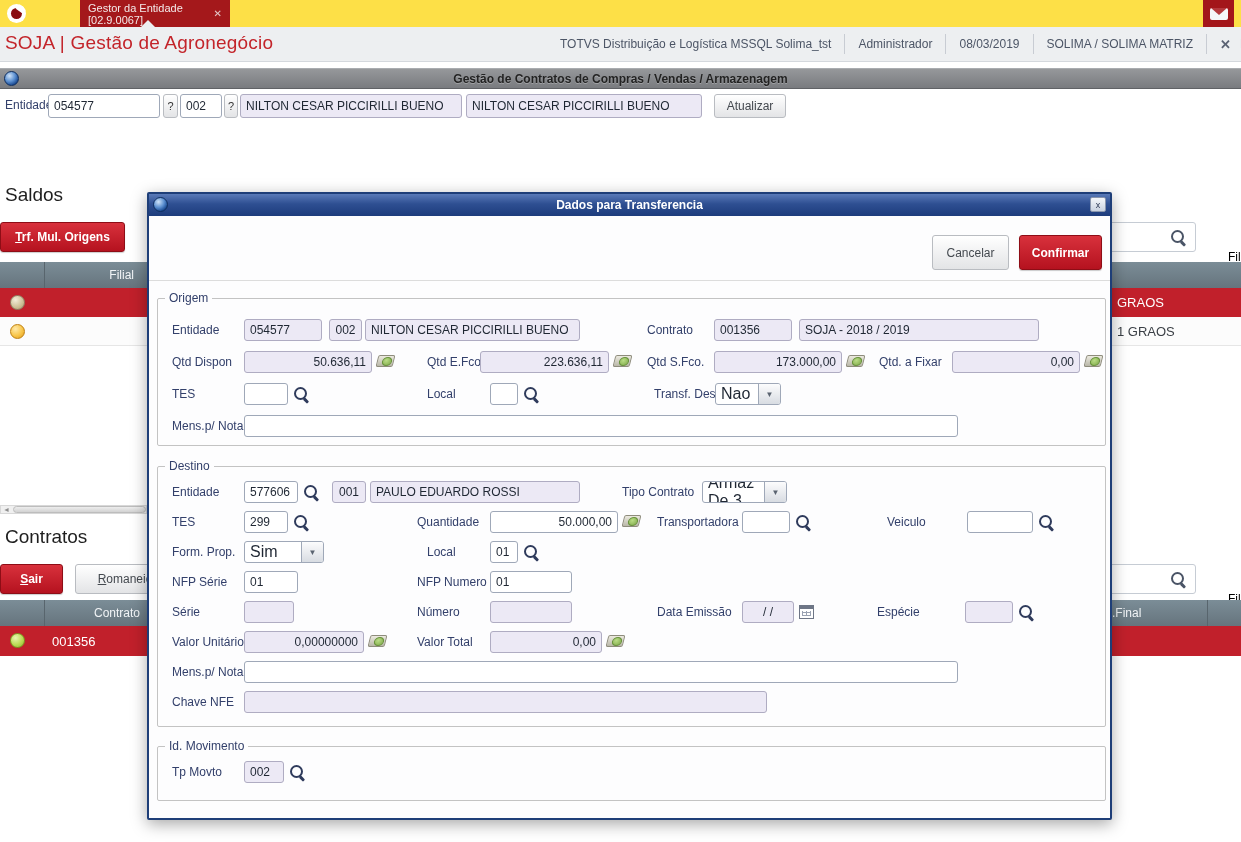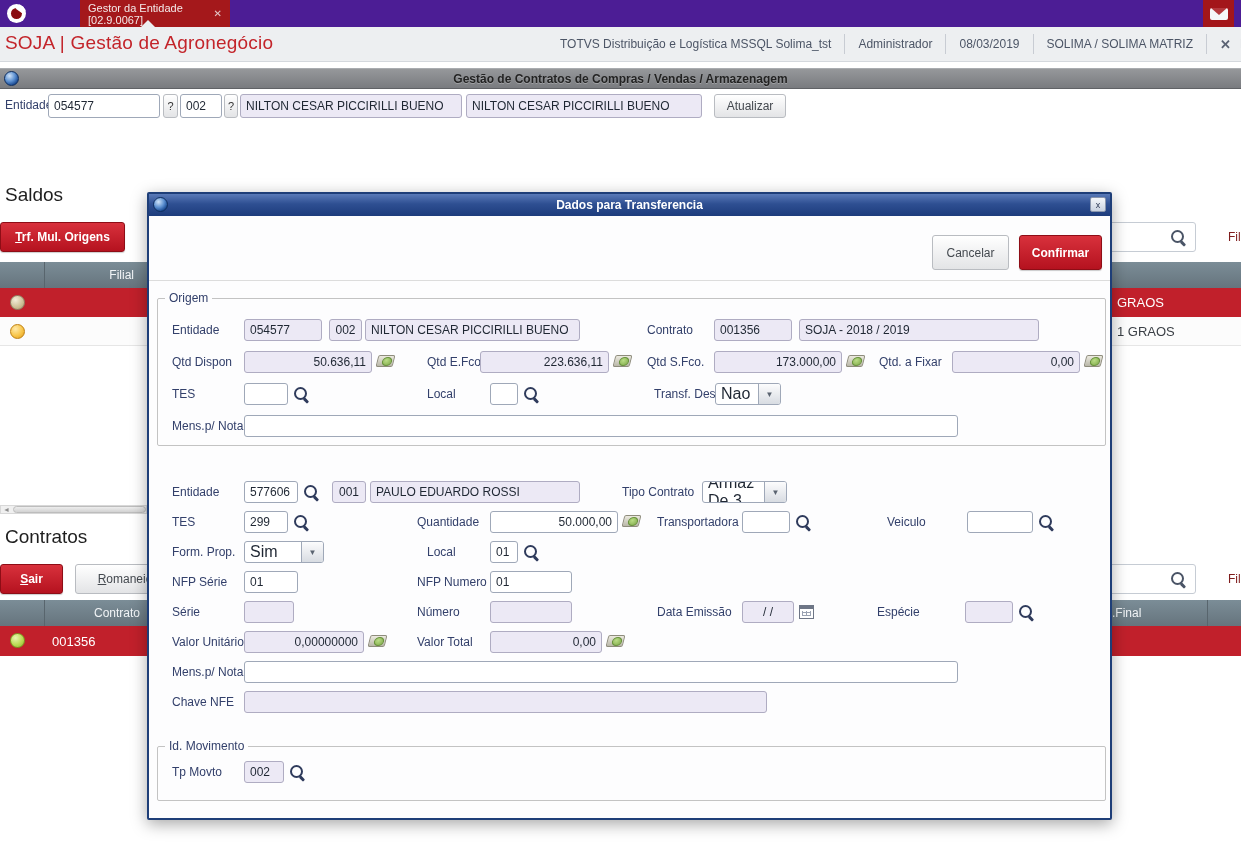--- a/index.html
+++ b/index.html
@@ -1,21 +1,21 @@
 <!DOCTYPE html>
 <html><head>
 <meta charset="utf-8">
 <style>
   * { margin:0; padding:0; box-sizing:border-box; }
   html,body { width:1241px; height:842px; }
   body { position:relative; background:#fff; font-family:"Liberation Sans",sans-serif; overflow:hidden; }
   .abs { position:absolute; }
 
   
-  .topbar { left:0; top:0; width:1241px; height:27px; background:#4c1d95; }
+  .topbar { left:0; top:0; width:1241px; height:27px; background:#fde047; }
   .totvs-logo { left:7px; top:4px; width:19px; height:19px; border-radius:50%; background:#fff; overflow:hidden; }
   .totvs-logo::before { content:""; position:absolute; left:4px; top:4px; width:11px; height:11px; border-radius:50%; background:#8A0D11; }
   .totvs-logo::after { content:""; position:absolute; left:10px; top:1px; width:9px; height:7px; background:#fff; transform:rotate(35deg); }
   .tab { left:80px; top:0; width:150px; height:27px; background:#A4181B; color:#F4E9E9; font-size:11px;
          display:flex; align-items:center; padding:0 8px; gap:8px; }
   .tab-close { color:#E4C9C9; font-size:10px; cursor:default; }
   .tab-notch { left:140px; top:20px; width:0; height:0; border-left:8px solid transparent; border-right:8px solid transparent; border-bottom:8px solid #EDEFF1; }
   .mail-tile { left:1203px; top:0; width:31px; height:27px; background:#A3161A; display:flex; align-items:center; justify-content:center; }
   .envelope { width:18px; height:12px; background:#F5F7F9; border-radius:2px; position:relative; overflow:hidden; }
   .envelope::after { content:""; position:absolute; left:1px; top:0; width:0; height:0; border-left:8px solid transparent; border-right:8px solid transparent; border-top:7px solid #B5393D; }
@@ -65,21 +65,21 @@
   .col-sep { width:1px; background:#58656D; top:0; bottom:0; }
   .row-red { background:#C1202B; color:#fff; }
   .row-white { background:#FCFCFC; border-bottom:1px solid #E6E6E6; color:#3A3F45; }
   .dot { width:15px; height:15px; border-radius:50%; }
   .dot-beige  { background:radial-gradient(circle at 35% 30%,#F3EDD9,#CDBF96 60%,#A69768); border:1px solid #8F8568; }
   .dot-orange { background:radial-gradient(circle at 35% 30%,#FFE9A8,#F8C64B 55%,#E09A18); border:1px solid #C08010; }
   .dot-green  { background:radial-gradient(circle at 35% 30%,#E9F7B0,#BBDC55 55%,#8FB52E); border:1px solid #7A9A20; }
   .rowtxt { font-size:13px; }
 
   .searchbox { width:96px; height:30px; background:#fff; border:1px solid #C6CCD4; border-radius:3px; }
-  .filfrag { font-size:12px; color:#7f1d1d; }
+  .filfrag { font-size:12px; color:#000000;margin-top:20px; }
   .heading { font-size:19px; color:#1E1E1E; }
 
   .scrolltrack { left:0; top:505px; width:147px; height:9px; background:#F0F0F0; border:1px solid #D8D8D8; }
   .scrollarrow { left:0; top:0; width:11px; height:7px; font-size:7px; color:#8E8E8E; display:flex; align-items:center; justify-content:center; }
   .scrollthumb { left:12px; top:0; width:133px; height:7px; background:linear-gradient(180deg,#EDEDED,#D2D2D2); border:1px solid #BDBDBD; border-radius:4px; }
 
   
   .modal { left:147px; top:192px; width:965px; height:628px; background:#FDFDFE; border:2px solid #1E3E78; border-radius:2px; box-shadow:0 4px 16px rgba(0,0,0,.35); z-index:50; }
   .modal-title { left:0; top:0; right:0; height:22px; background:linear-gradient(180deg,#5A7AB8 0%,#2E4F92 45%,#1D3C7C 100%); }
   .modal-title .cap { position:absolute; left:0; width:100%; top:4px; text-align:center; color:#fff; font-size:12px; font-weight:bold; }
@@ -275,20 +275,23 @@
     <div class="dd-btn">
         <span>▼</span>
       </div>
   </div>
 
   <span class="abs lbl" style="left:23px;top:225px">Mens.p/ Nota</span>
   <div class="abs inp" style="left:95px;top:221px;width:714px">
       <span></span>
     </div>
 
+  <fieldset class="abs fs" style="left:8px;top:265px;width:949px;height:268px">
+    <legend>Destino</legend>
+  </fieldset>
   <span class="abs lbl" style="left:23px;top:291px">Entidade</span>
   <div class="abs inp" style="left:95px;top:287px;width:54px">
       <span>577606</span>
     </div>
   <span class="abs mag" style="left:154px;top:290px"></span>
   <div class="abs inp ro ctr" style="left:183px;top:287px;width:34px">
       <span>001</span>
     </div>
   <div class="abs inp ro" style="left:221px;top:287px;width:210px">
       <span>PAULO EDUARDO ROSSI</span>

